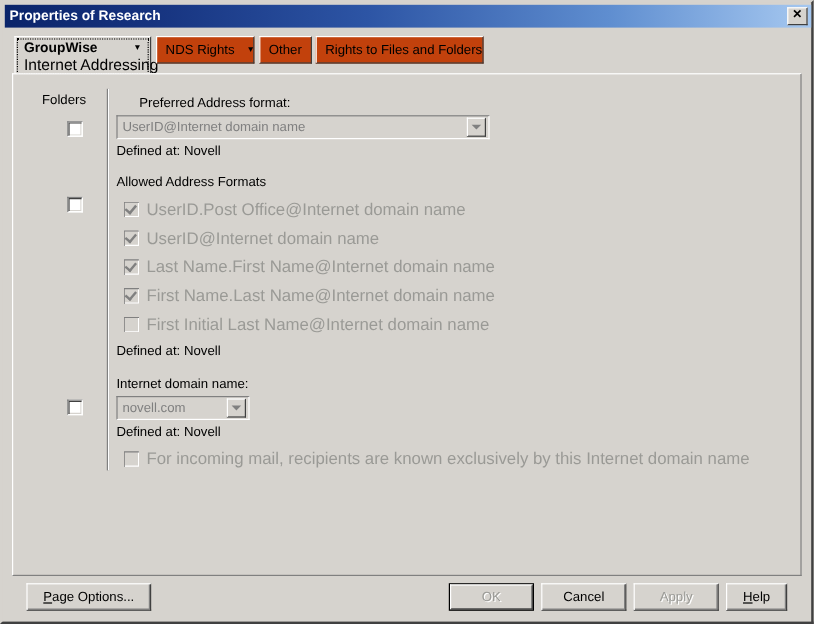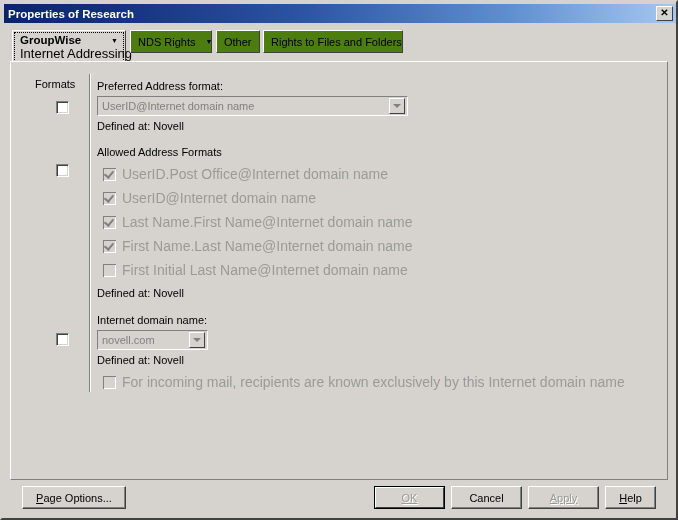--- a/index.html
+++ b/index.html
@@ -76,21 +76,21 @@
   #tabstrip {
     position: absolute;
     left: 10px; top: 28px;
     width: 660px;
     height: 25px;
   }
   .tab {
     position: absolute;
     top: 0;
     height: 23px;
-    background: #4d7c0f;
+    background: #c2410c;
     border-top: 1px solid #ffffff;
     border-left: 1px solid #ffffff;
     border-right: 1px solid #404040;
     border-bottom: 1px solid #404040;
     box-sizing: border-box;
     display: flex;
     align-items: center;
     padding: 0 7px;
     white-space: nowrap;
     cursor: default;
@@ -307,21 +307,21 @@
     box-shadow: inset -1px -1px 0 #808080;
     box-sizing: border-box;
     display: flex;
     align-items: center;
     justify-content: center;
     font-size: 11px;
     color: #000000;
     white-space: nowrap;
     cursor: default;
   }
-  .btn.disabled { color: #9a9a96; text-shadow: 1px 1px 0 #ffffff; text-decoration: underline; }
+  .btn.disabled { color: #9a9a96; text-shadow: 1px 1px 0 #ffffff; }
   .btn.default-btn {
     border: 1px solid #000000;
   }
   .btn.default-btn .inner {
     width: 100%;
     height: 100%;
     border-top: 1px solid #ffffff;
     border-left: 1px solid #ffffff;
     border-right: 1px solid #404040;
     border-bottom: 1px solid #404040;
@@ -372,28 +372,28 @@
     </div>
 
     <div class="tab" id="tab-rights">
       <span>Rights to Files and Folders</span>
     </div>
 
   </div>
 
   <div id="content">
 
-    <div id="override-label">Formats</div>
+    <div id="override-label">Folders</div>
     <div id="vsep"></div>
 
     <div class="ovr-check" style="top:39px;"></div>
     <div class="ovr-check" style="top:102px;"></div>
     <div class="ovr-check" style="top:271px;"></div>
 
-    <div class="field-label" style="top:18px;">Preferred Address format:</div>
+    <div class="field-label" style="top:18px;margin-left:19px;">Preferred Address format:</div>
     <div class="combo" style="top:34px; width:311px;">
       <div class="combo-text">UserID@Internet domain name</div>
       <div class="combo-btn">
           <span class="arr"></span>
         </div>
     </div>
     <div class="defined-at" style="top:58px;">Defined at:  Novell</div>
 
     <div class="field-label" style="top:84px;">Allowed Address Formats</div>
 

